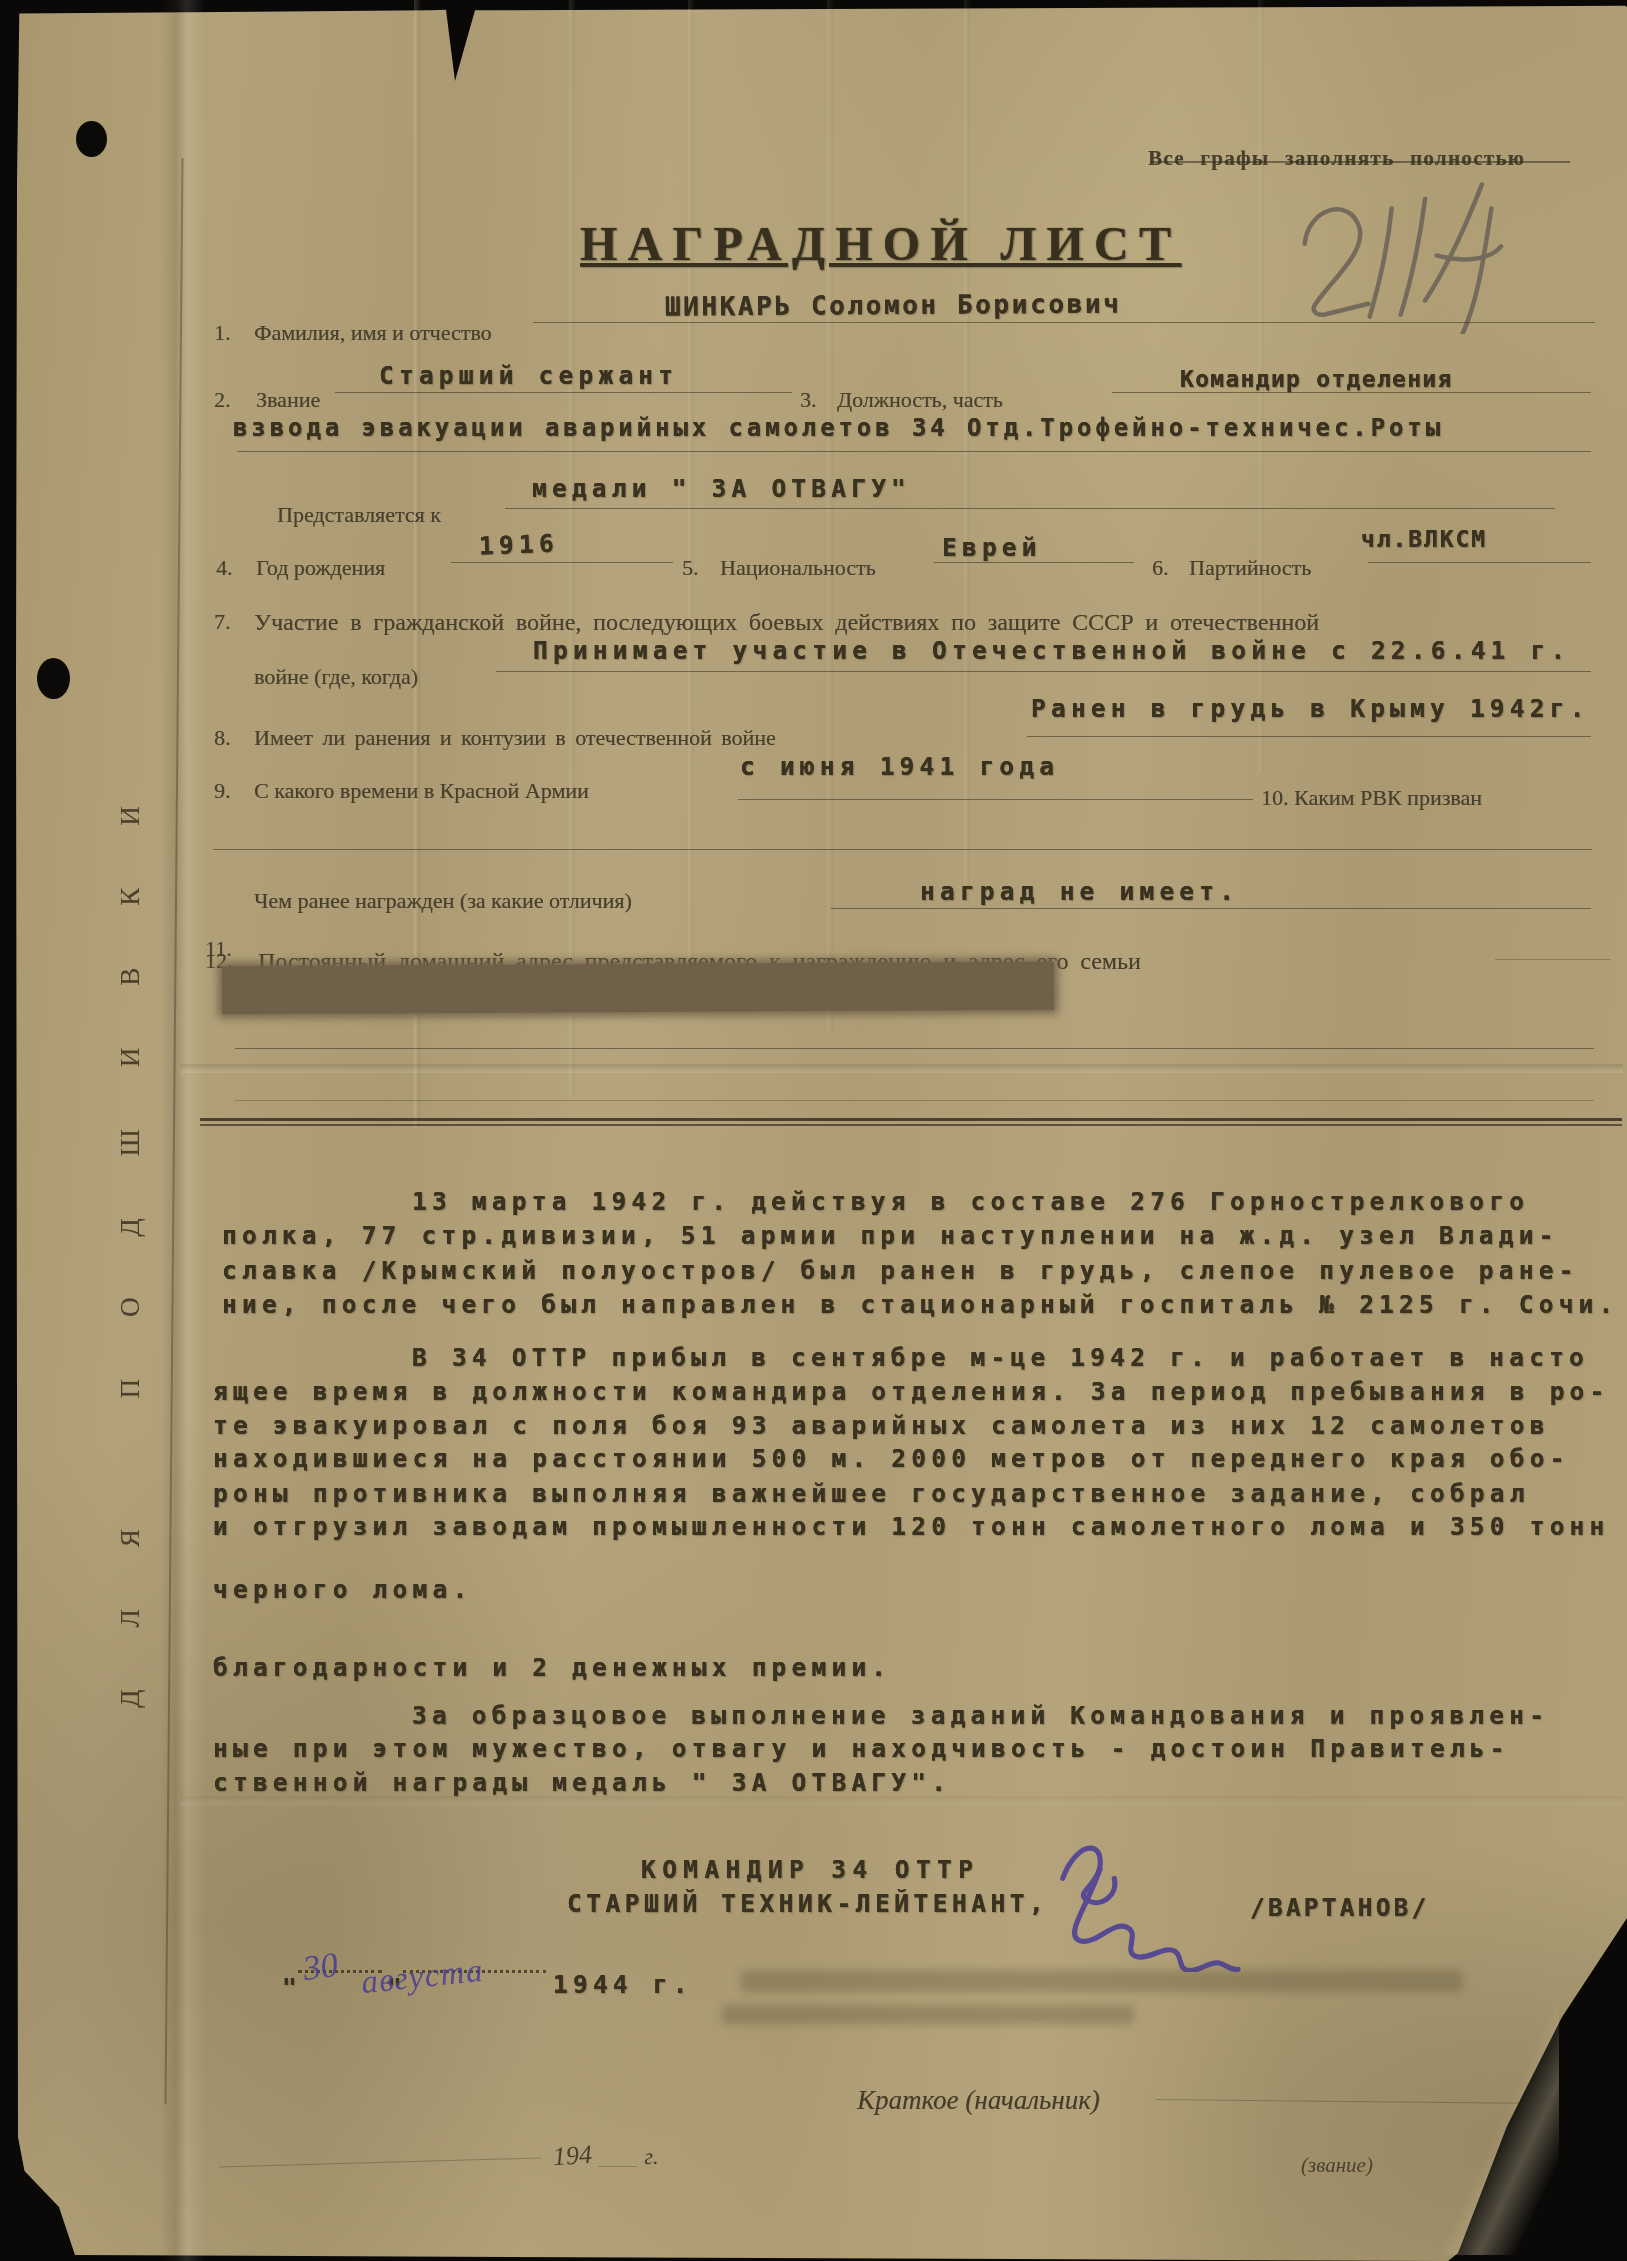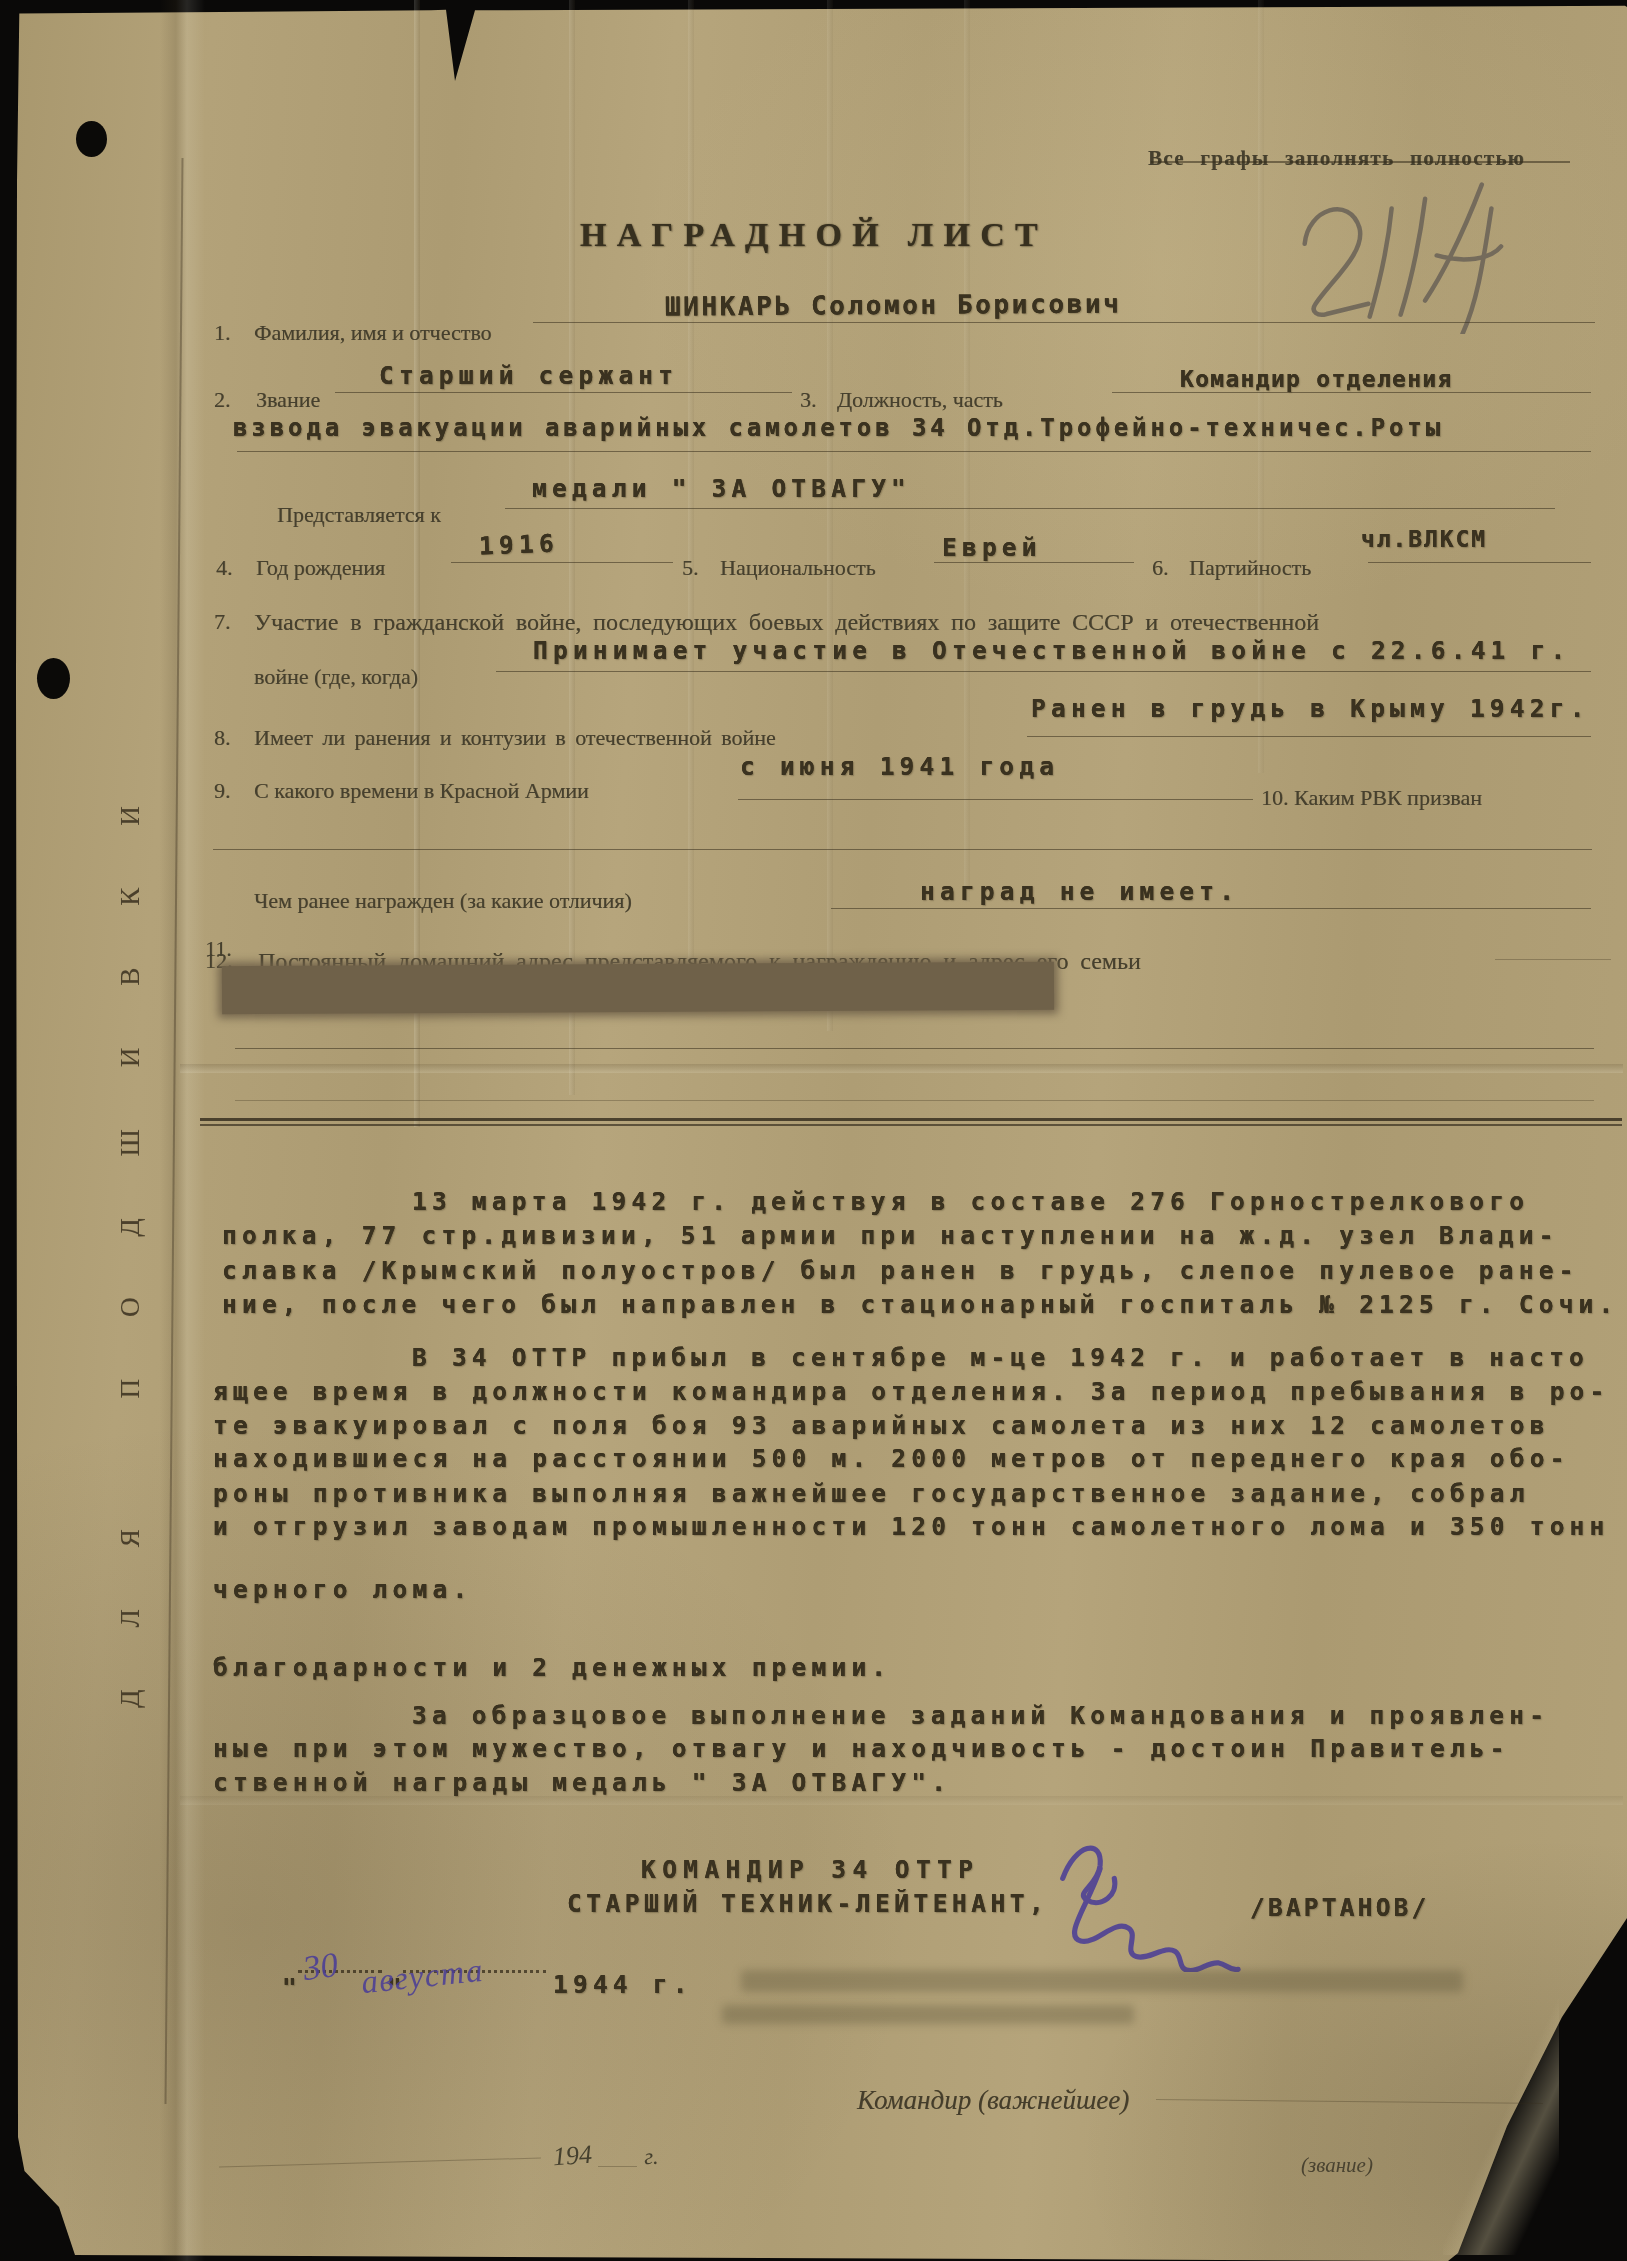--- a/index.html
+++ b/index.html
@@ -74,21 +74,21 @@
   <svg style="position:absolute;left:1269px;top:173px;" width="271" height="161" viewBox="0 0 420 250">
     <g fill="none" stroke="#6a6257" stroke-width="7" stroke-linecap="round" opacity=".85">
       <path d="M55,110 c5,-55 70,-75 85,-25 c10,38 -42,80 -68,118 c-9,13 4,20 17,16 l65,-16"></path>
       <path d="M190,55 c-6,60 -20,120 -34,168"></path>
       <path d="M242,40 c-8,62 -22,128 -38,180"></path>
       <path d="M330,18 c-25,65 -55,130 -88,180 m18,-70 c42,12 84,6 100,-14"></path>
       <path d="M345,55 c-12,75 -20,140 -45,195"></path>
     </g>
   </svg>
 
-  <div class="title" style="left:580px;top:216px;font-size:34px;letter-spacing:10.3px;">НАГРАДНОЙ  ЛИСТ</div>
+  <div class="title" style="left:580px;top:216px;font-size:48px;letter-spacing:10.3px;text-decoration:underline;">НАГРАДНОЙ  ЛИСТ</div>
   <div class="tw" style="left:665px;top:290px;font-size:26px;letter-spacing:2.6px;transform:rotate(-.4deg);">ШИНКАРЬ Соломон Борисович</div>
 
   <div class="lbl" style="left:214px;top:320px;">1.</div>
   <div class="lbl" style="left:254px;top:320px;">Фамилия, имя и отчество</div>
   <div class="fline" style="left:533px;top:322px;width:1062px;"></div>
 
   <div class="tw" style="left:379px;top:361px;">Старший сержант</div>
   <div class="tw" style="left:1180px;top:366px;font-size:23px;letter-spacing:1.3px;">Командир отделения</div>
   <div class="lbl" style="left:214px;top:387px;">2.</div>
   <div class="lbl" style="left:256px;top:387px;">Звание</div>
@@ -184,21 +184,21 @@
   <div class="dots" style="left:298px;top:1970px;width:84px;"></div>
   <div class="tw" style="left:387px;top:1973px;">"</div>
   <div class="dots" style="left:403px;top:1970px;width:143px;"></div>
   <div class="hw ink" style="left:303px;top:1947px;font-size:35px;transform:rotate(-8deg);opacity:.9;">30</div>
   <div class="hw ink" style="left:361px;top:1958px;font-size:33px;transform:rotate(-6deg);opacity:.88;letter-spacing:1.3px;">августа</div>
   <div class="tw" style="left:553px;top:1970px;">1944 г.</div>
 
   <div class="ghost" style="left:741px;top:1970px;width:722px;height:22px;"></div>
   <div class="ghost" style="left:722px;top:2005px;width:412px;height:19.3px;"></div>
 
-  <div class="hw" style="left:857px;top:2085px;font-size:27px;color:#443d2b;text-shadow:0.4px 0.4px 0.6px rgba(60,50,30,.4);">Командир (важнейшее)</div>
+  <div class="hw" style="left:857px;top:2085px;font-size:27px;color:#443d2b;text-shadow:0.4px 0.4px 0.6px rgba(60,50,30,.4);">Краткое (начальник)</div>
   <div class="fline lite" style="left:1156px;top:2101px;width:387px;transform:rotate(.6deg);"></div>
   <div class="hw" style="left:1301px;top:2153px;font-size:21px;color:#4a4331;">(звание)</div>
   <div class="fline lite" style="left:219px;top:2162px;width:322px;transform:rotate(-1.6deg);"></div>
   <div class="hw" style="left:553px;top:2141px;font-size:26px;color:#45402e;transform:rotate(-4deg);">194</div>
   <div class="fline lite" style="left:598px;top:2166px;width:39px;"></div>
   <div class="hw" style="left:644px;top:2144px;font-size:23px;color:#45402e;transform:rotate(-3deg);">г.</div>
 </div>
 
 
 </body></html>

